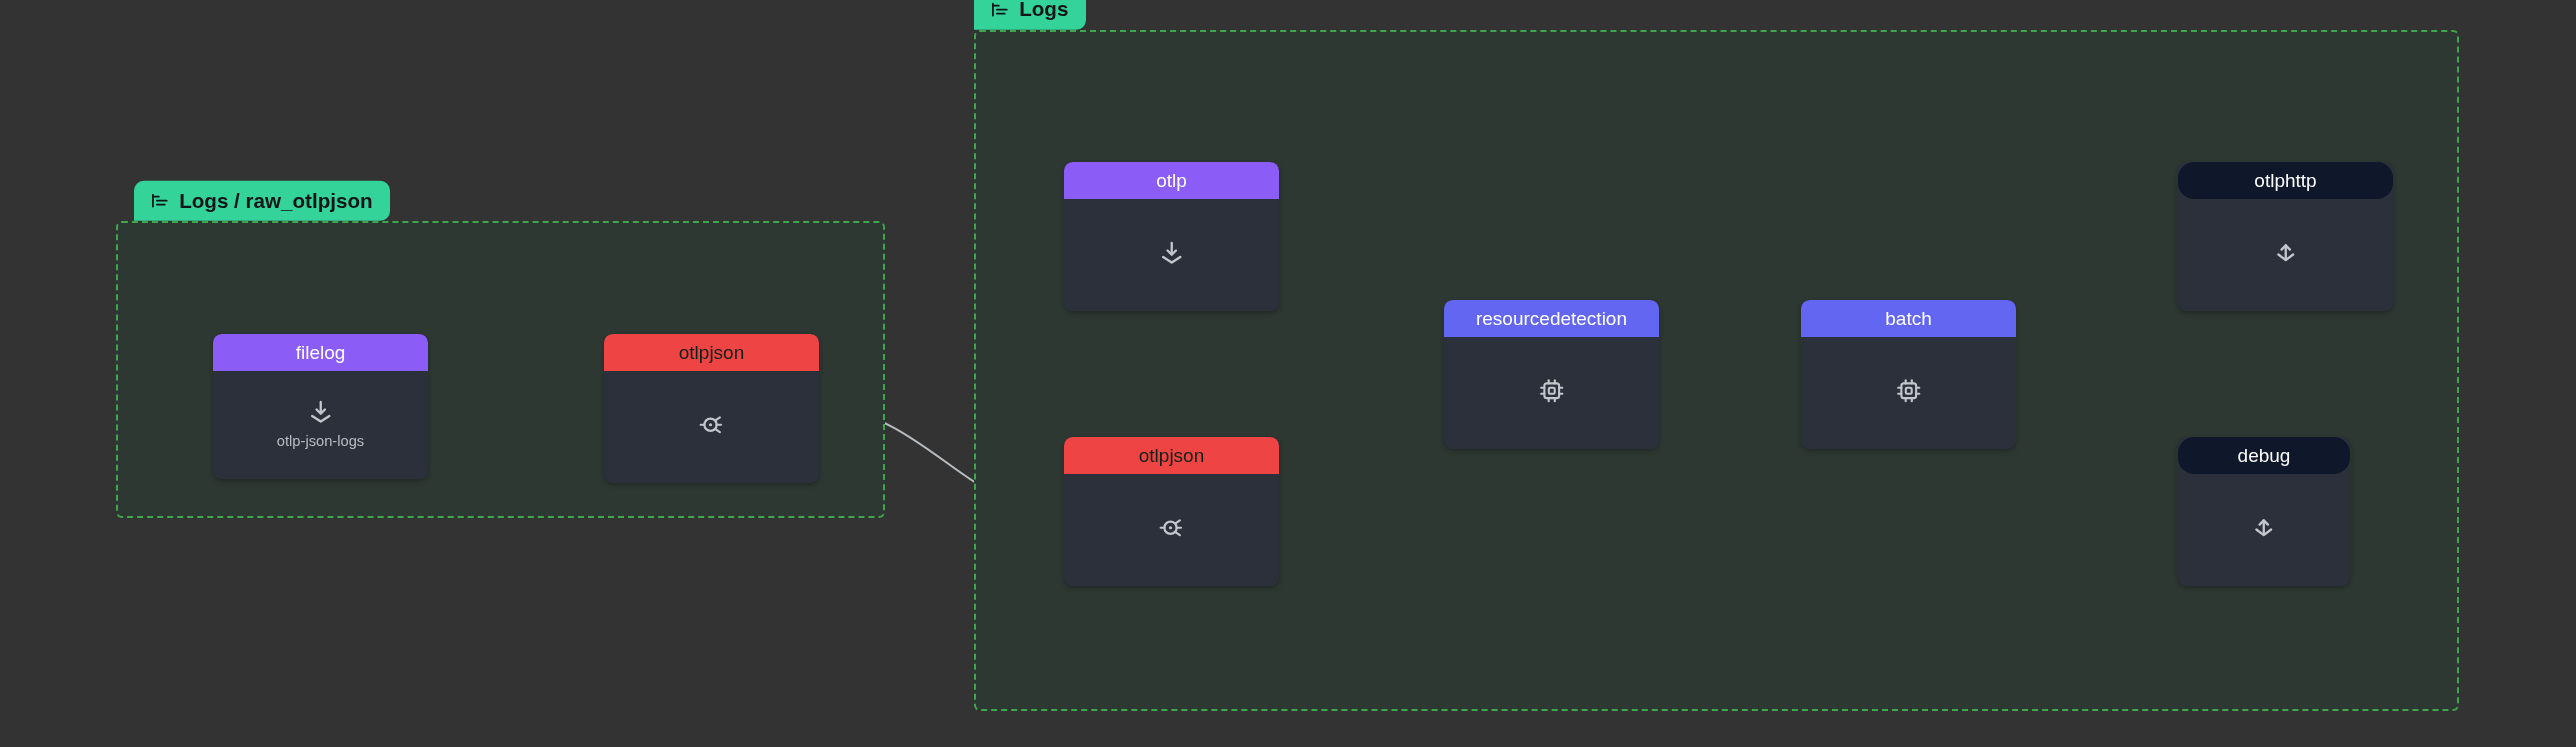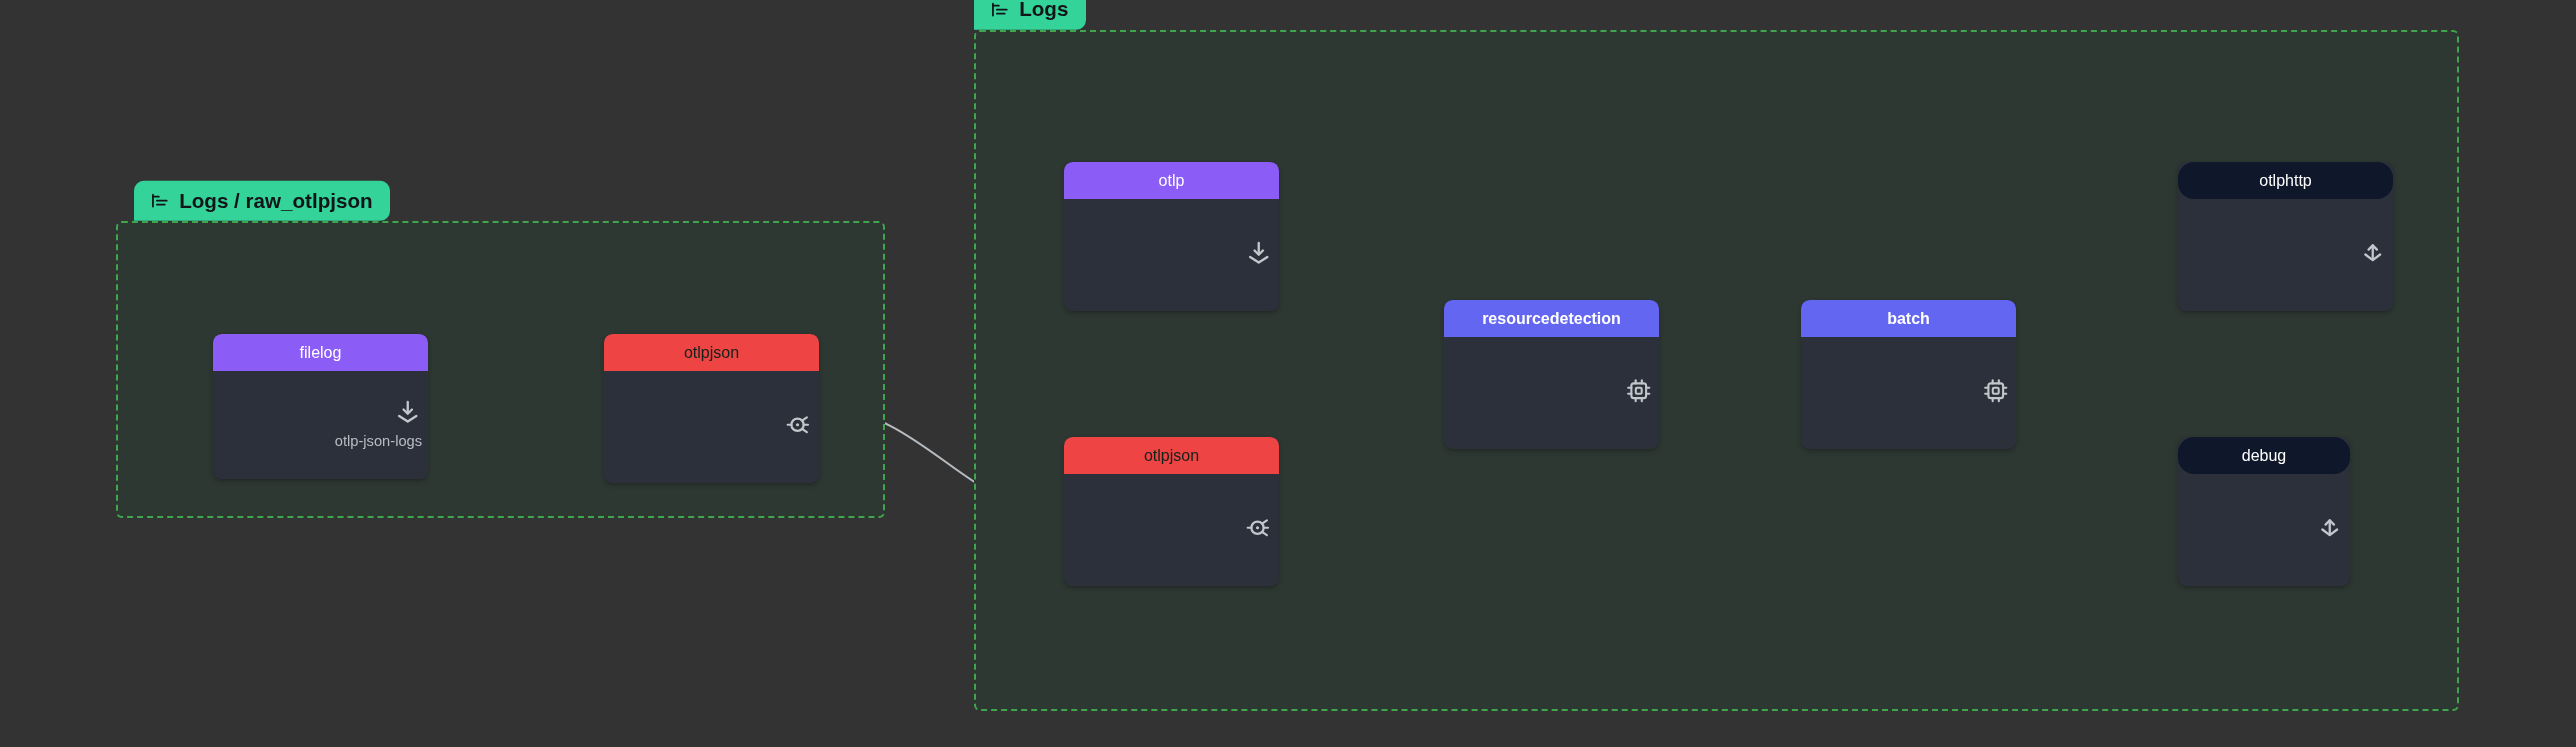--- a/index.html
+++ b/index.html
@@ -63,31 +63,31 @@
     box-shadow: 0 2px 4.9px rgba(0,0,0,0.30);
     display: flex;
     flex-direction: column;
   }
   .node-header {
     height: 37px;
     display: flex;
     align-items: center;
     justify-content: center;
     color: #ffffff;
-    font-size: 16px;
+    font-size: 19px;
     line-height: 1;
     padding: 0 7.9px;
     white-space: nowrap;
   }
   .node-body {
     flex: 1;
     background: #2b303b;
     display: flex;
     flex-direction: column;
-    align-items: flex-end;
+    align-items: center;
     justify-content: center;
     gap: 7.9px;
     padding: 3.9px 5.9px 7.9px;
   }
   .node-body .node-icon {
     display: inline-flex;
     align-items: center;
     justify-content: center;
     width: 29.5px;
     height: 29.5px;
@@ -95,21 +95,21 @@
   .node-sub {
     color: #b9bcc2;
     font-size: 14.7px;
     line-height: 1;
     white-space: nowrap;
   }
 
   
   .hdr-receiver { background: #8b5cf6; }
   .hdr-connector { background: #ef4444; color: #10221a; }
-  .hdr-processor { background: #6366f1; font-weight: bold; }
+  .hdr-processor { background: #6366f1; }
   .hdr-exporter { background: #0f172a; border-radius: 16px; }
 
   #edges {
     position: absolute;
     inset: 0;
     pointer-events: none;
   }
 </style>
 </head>
 <body>

